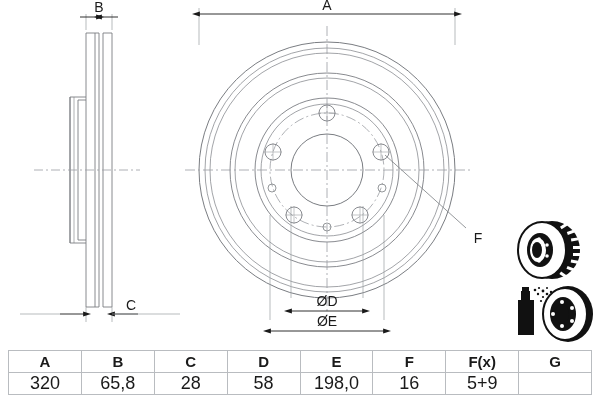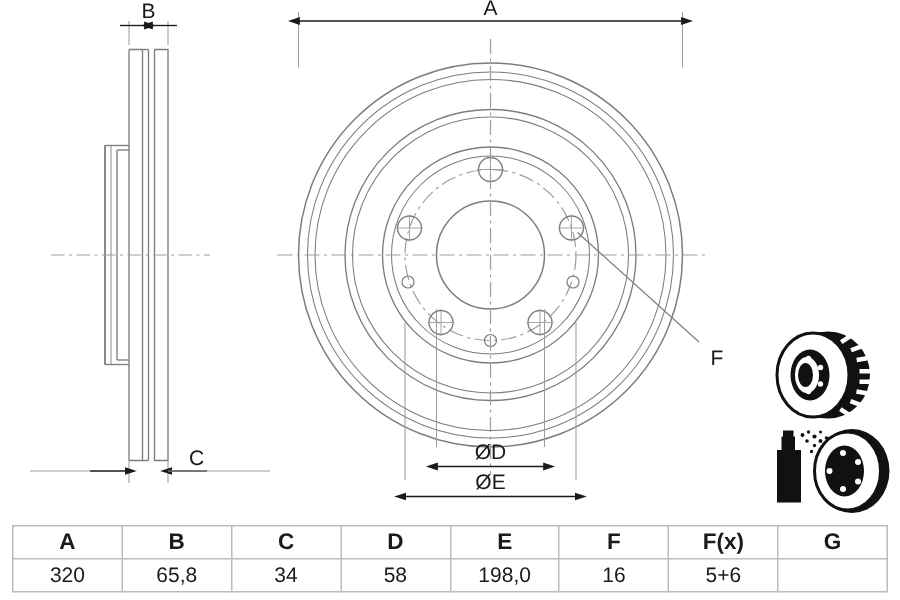--- a/index.html
+++ b/index.html
@@ -34,21 +34,21 @@
     line-height:21px;
     overflow:hidden;
     white-space:nowrap;
   }
   #spec-table tr.header-row td{
     font-weight:bold;
     font-size:15px;
   }
   #spec-table tr.value-row td{
     font-weight:normal;
-    font-size:14px;
+    font-size:18px;
   }
 </style>
 </head>
 <body>
 
 <div id="drawing-area">
 <svg width="600" height="345" viewBox="0 0 600 345" xmlns="http://www.w3.org/2000/svg">
   <defs>
     <marker id="arrS" markerWidth="9" markerHeight="7" refX="8" refY="3.5" orient="auto">
       <polygon points="0,3.5 9,0.6 9,6.4" fill="#1a1a1a"></polygon>
@@ -280,21 +280,21 @@
       <td>C</td>
       <td>D</td>
       <td>E</td>
       <td>F</td>
       <td>F(x)</td>
       <td>G</td>
     </tr>
     <tr class="value-row">
       <td>320</td>
       <td>65,8</td>
-      <td>34</td>
+      <td>28</td>
       <td>58</td>
       <td>198,0</td>
       <td>16</td>
-      <td>5+6</td>
+      <td>5+9</td>
       <td></td>
     </tr>
   </tbody>
 </table>
 
 </body></html>

